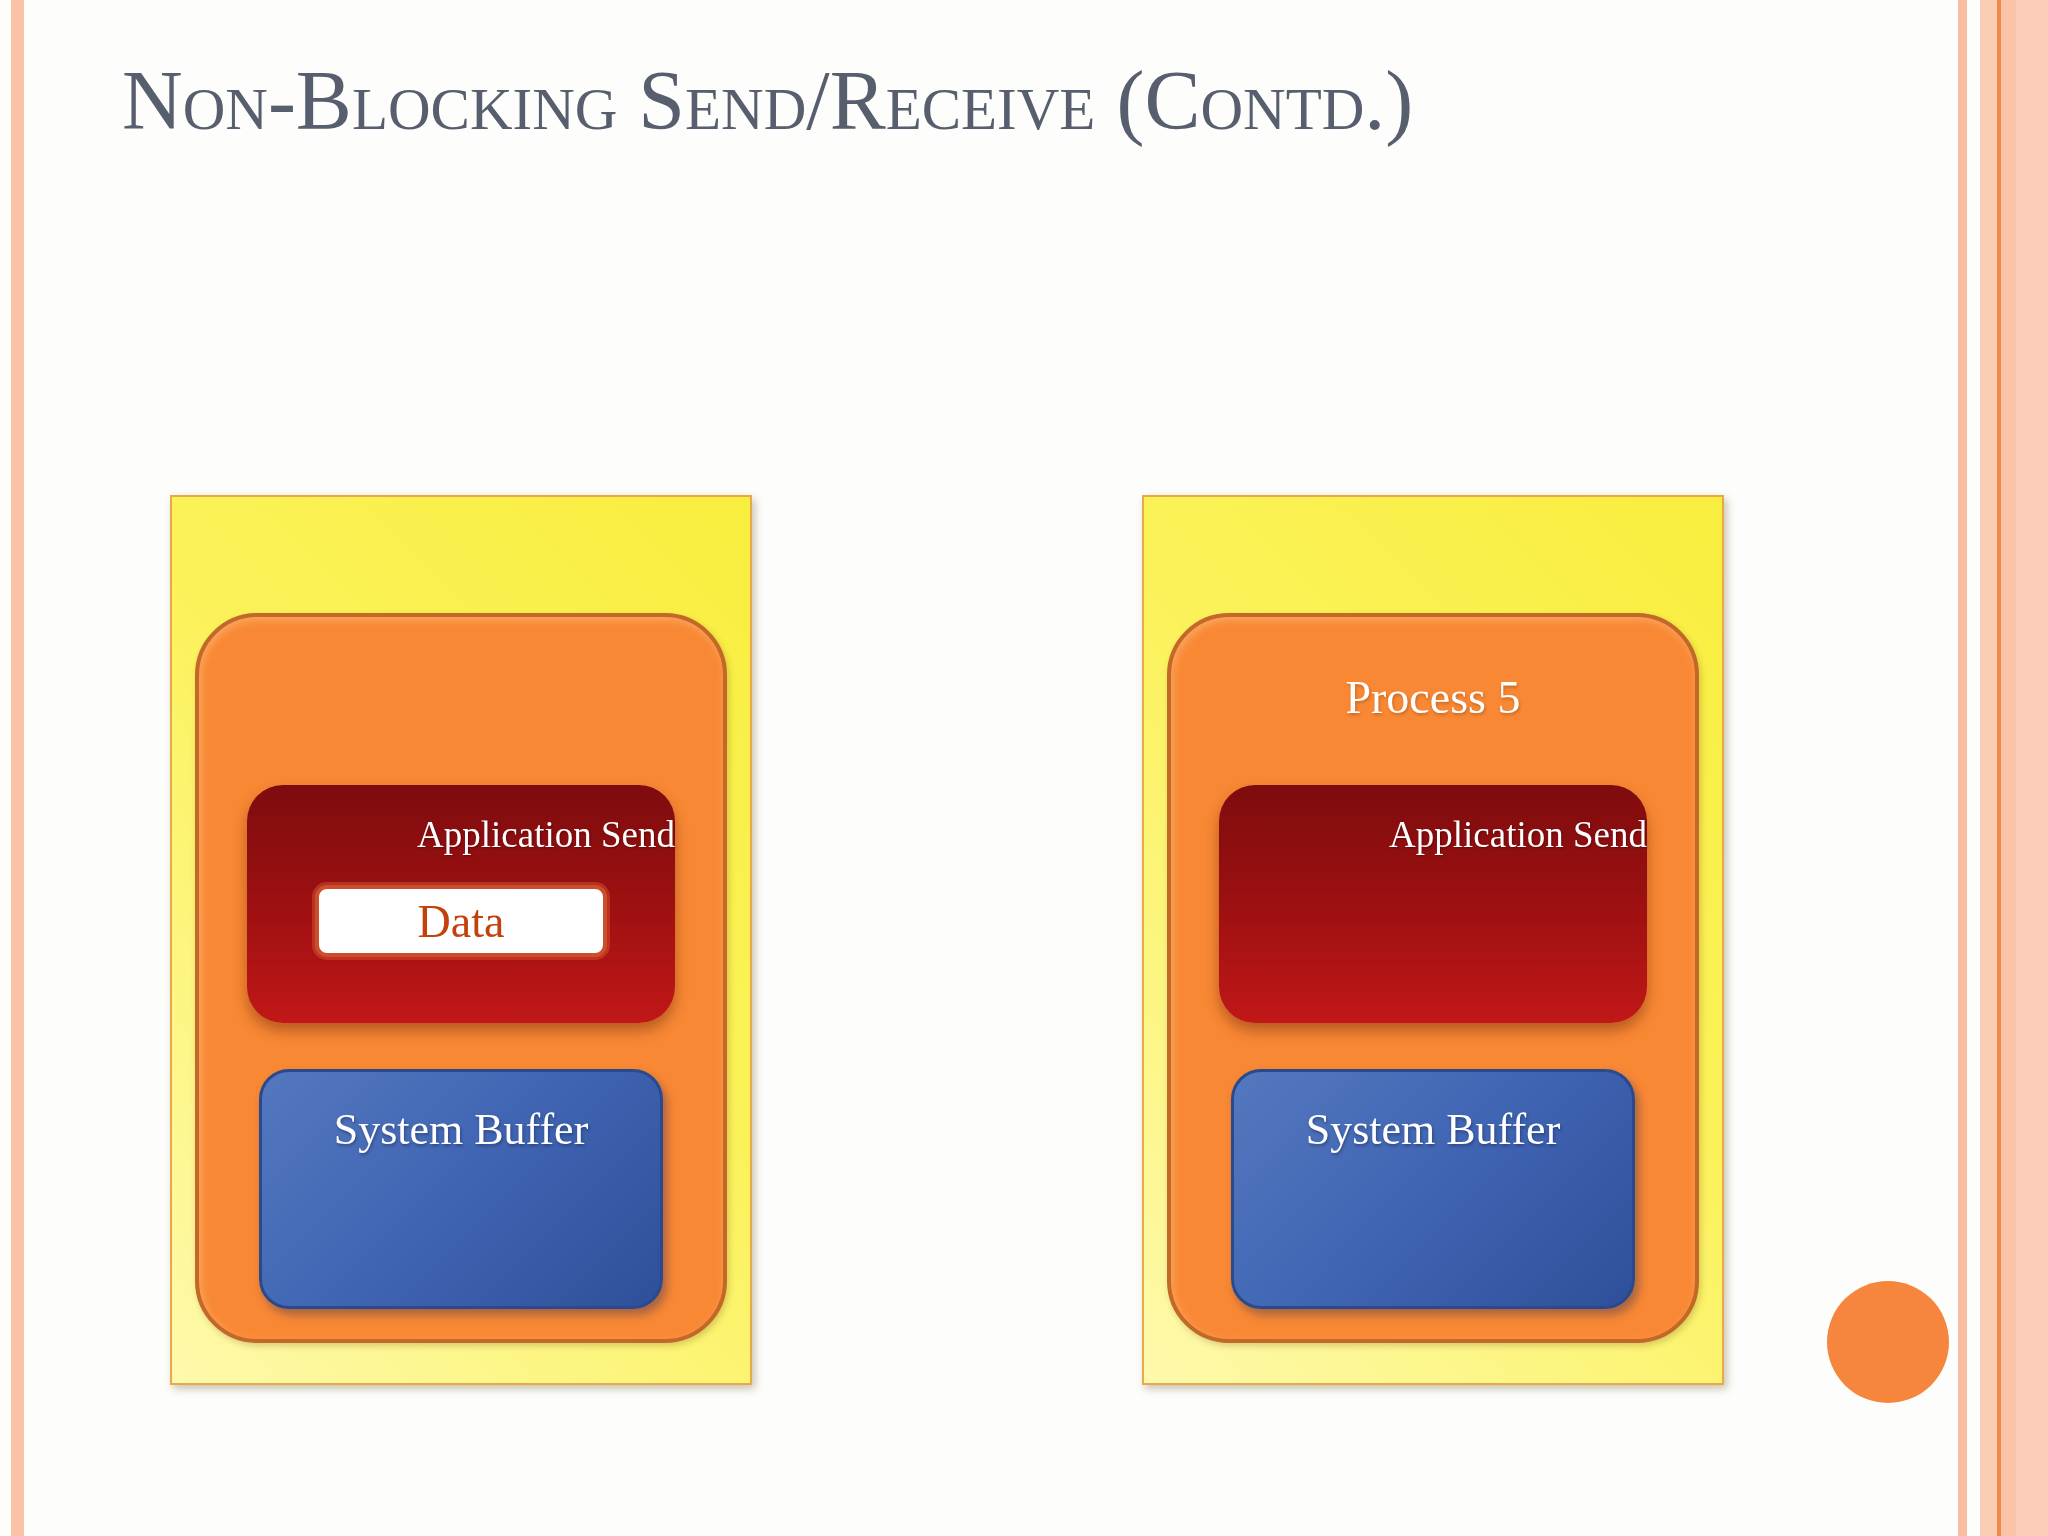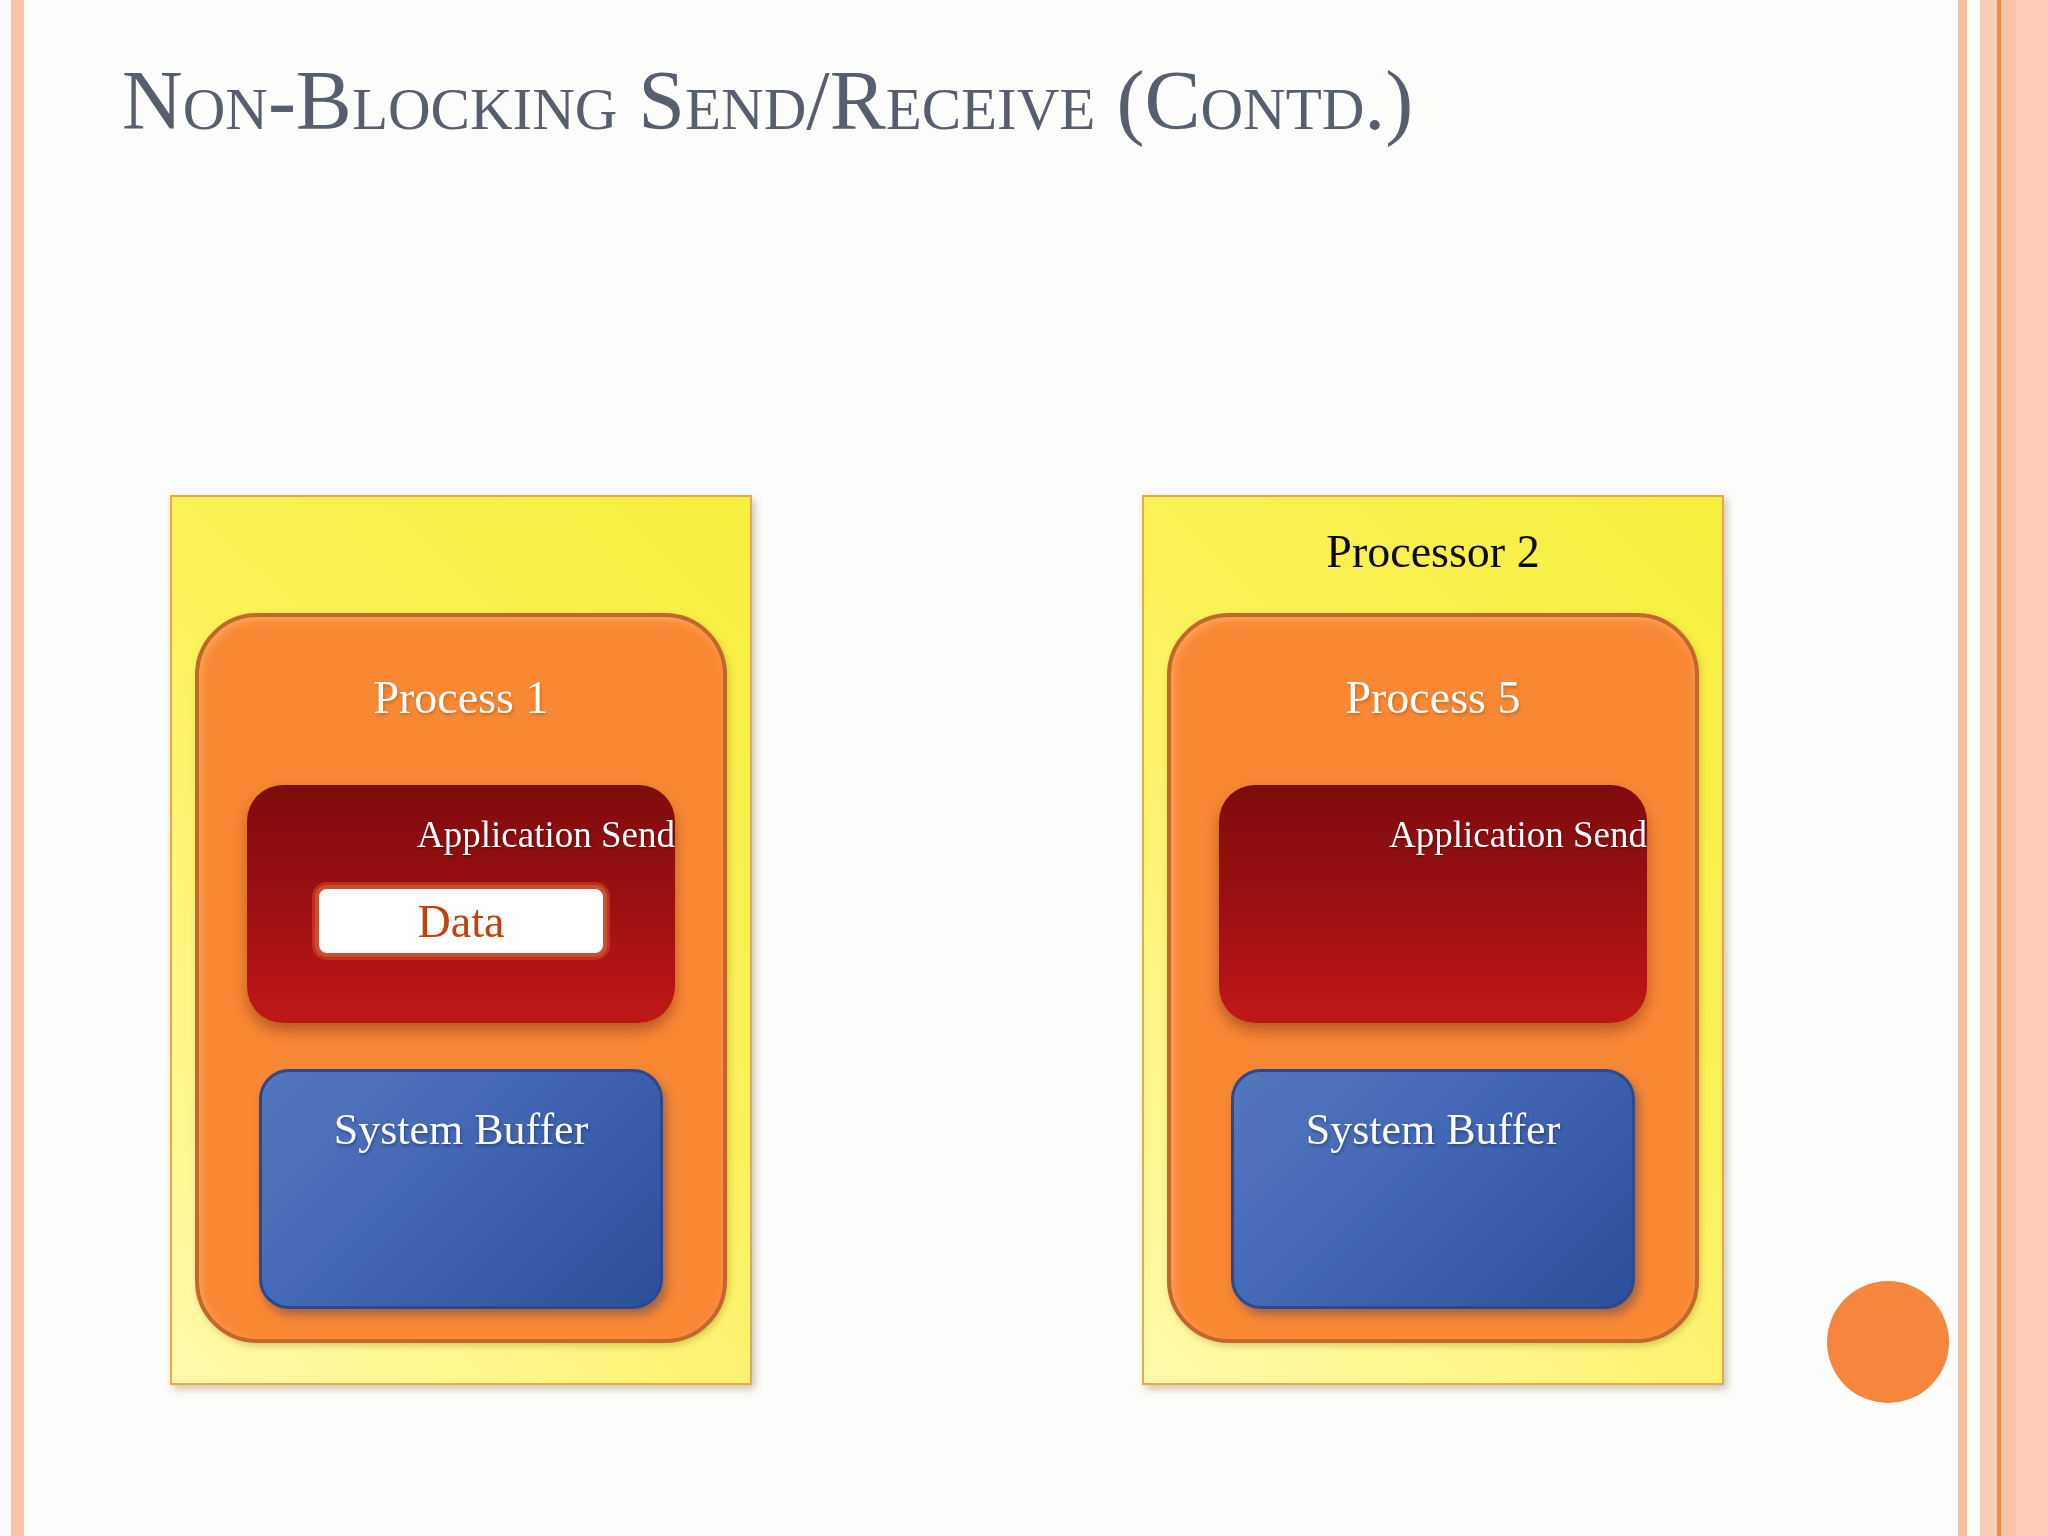--- a/index.html
+++ b/index.html
@@ -158,33 +158,31 @@
   <div class="vstripe stripe-right-thin"></div>
   <div class="vstripe stripe-right-band1"></div>
   <div class="vstripe stripe-right-accent"></div>
   <div class="vstripe stripe-right-band2"></div>
   <div class="vstripe stripe-right-band3"></div>
 
   <h1 class="title">Non-Blocking Send/Receive (Contd.)</h1>
 
   <div class="processor processor-1">
     <div class="process">
-      <div class="process-title">Process 1</div>
       <div class="app-send">
         <div class="app-send-label">Application Send</div>
         <div class="data-chip">Data</div>
       </div>
       <div class="sys-buffer">
         <div class="sys-buffer-label">System Buffer</div>
       </div>
     </div>
   </div>
 
   <div class="processor processor-2">
-    <div class="processor-title">Processor 2</div>
     <div class="process">
       <div class="process-title">Process 5</div>
       <div class="app-send">
         <div class="app-send-label">Application Send</div>
       </div>
       <div class="sys-buffer">
         <div class="sys-buffer-label">System Buffer</div>
       </div>
     </div>
   </div>

